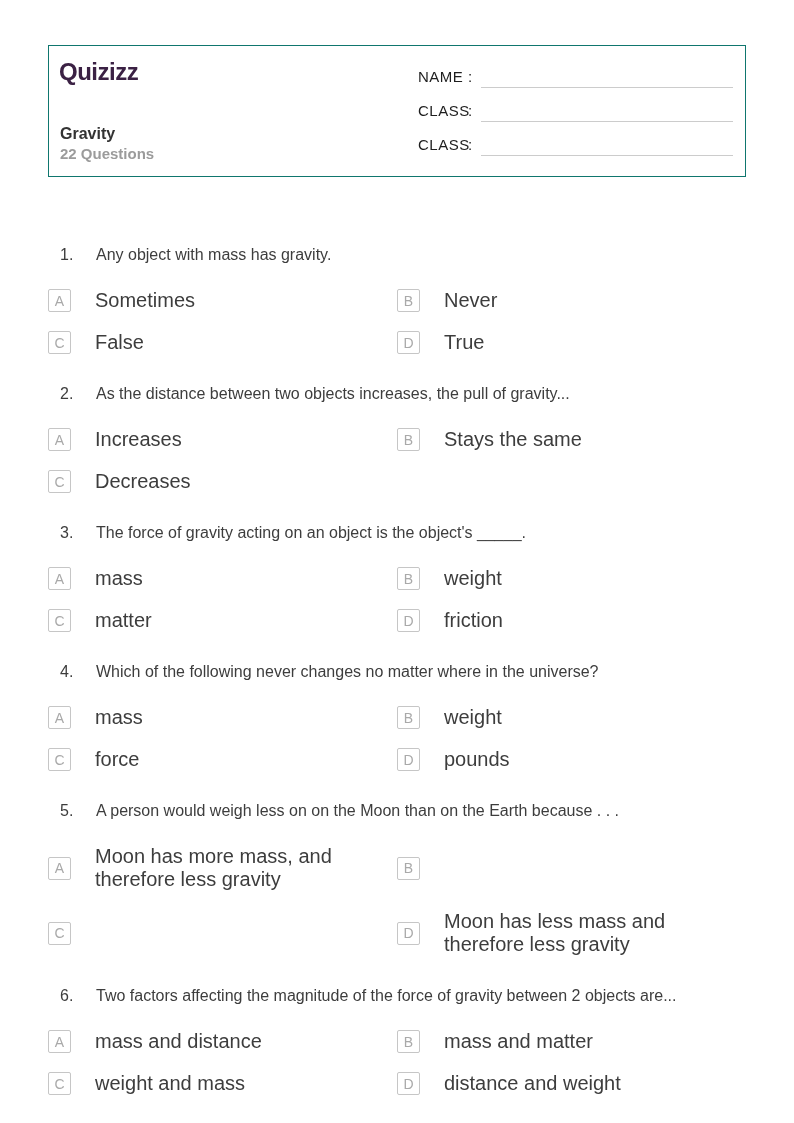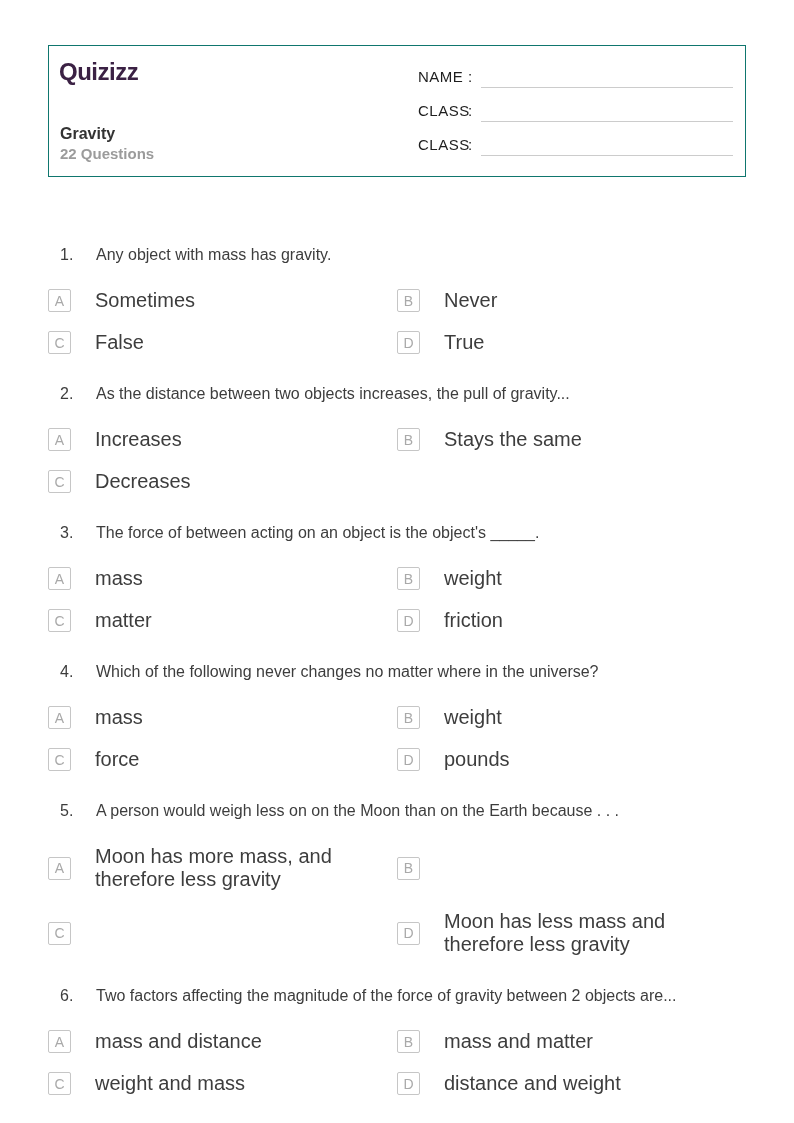--- a/index.html
+++ b/index.html
@@ -193,21 +193,21 @@
       <div class="option">
         <span class="opt-box">C</span>
         <span class="opt-text">Decreases</span>
       </div>
     </div>
   </div>
 
   <div class="question">
     <div class="q-head">
       <span class="q-num">3.</span>
-      <span class="q-text">The force of between acting on an object is the object's _____.</span>
+      <span class="q-text">The force of gravity acting on an object is the object's _____.</span>
     </div>
     <div class="options">
       <div class="option">
         <span class="opt-box">A</span>
         <span class="opt-text">mass</span>
       </div>
       <div class="option">
         <span class="opt-box">B</span>
         <span class="opt-text">weight</span>
       </div>

